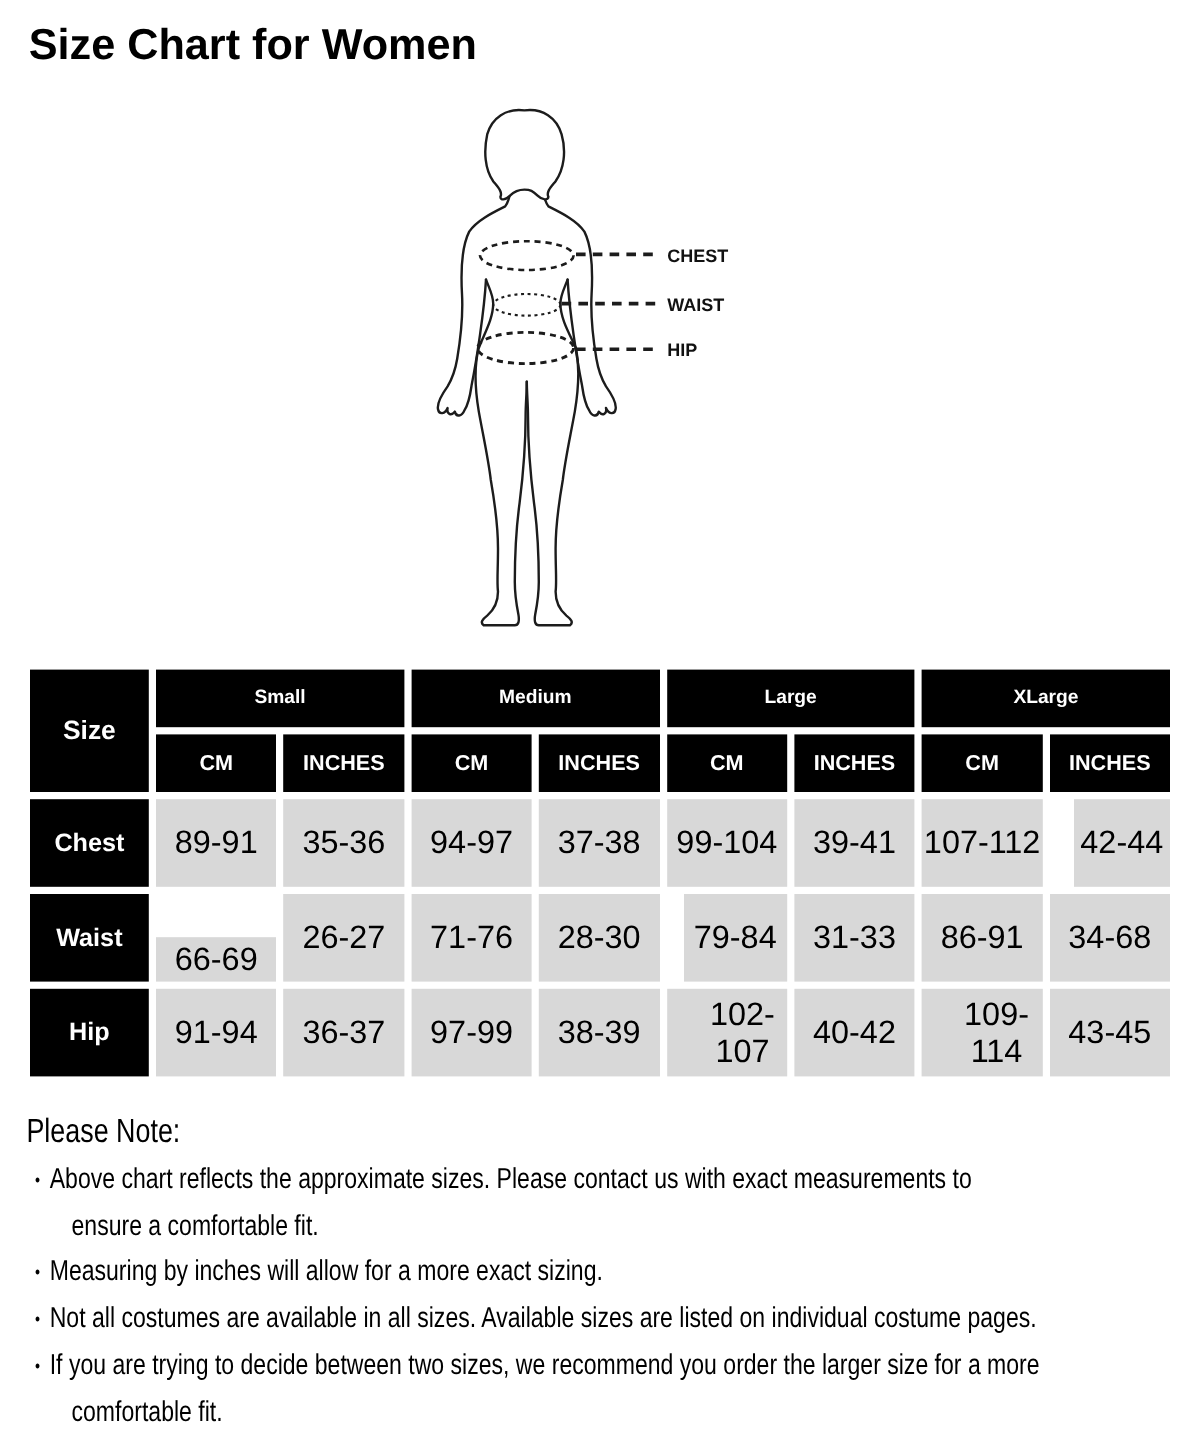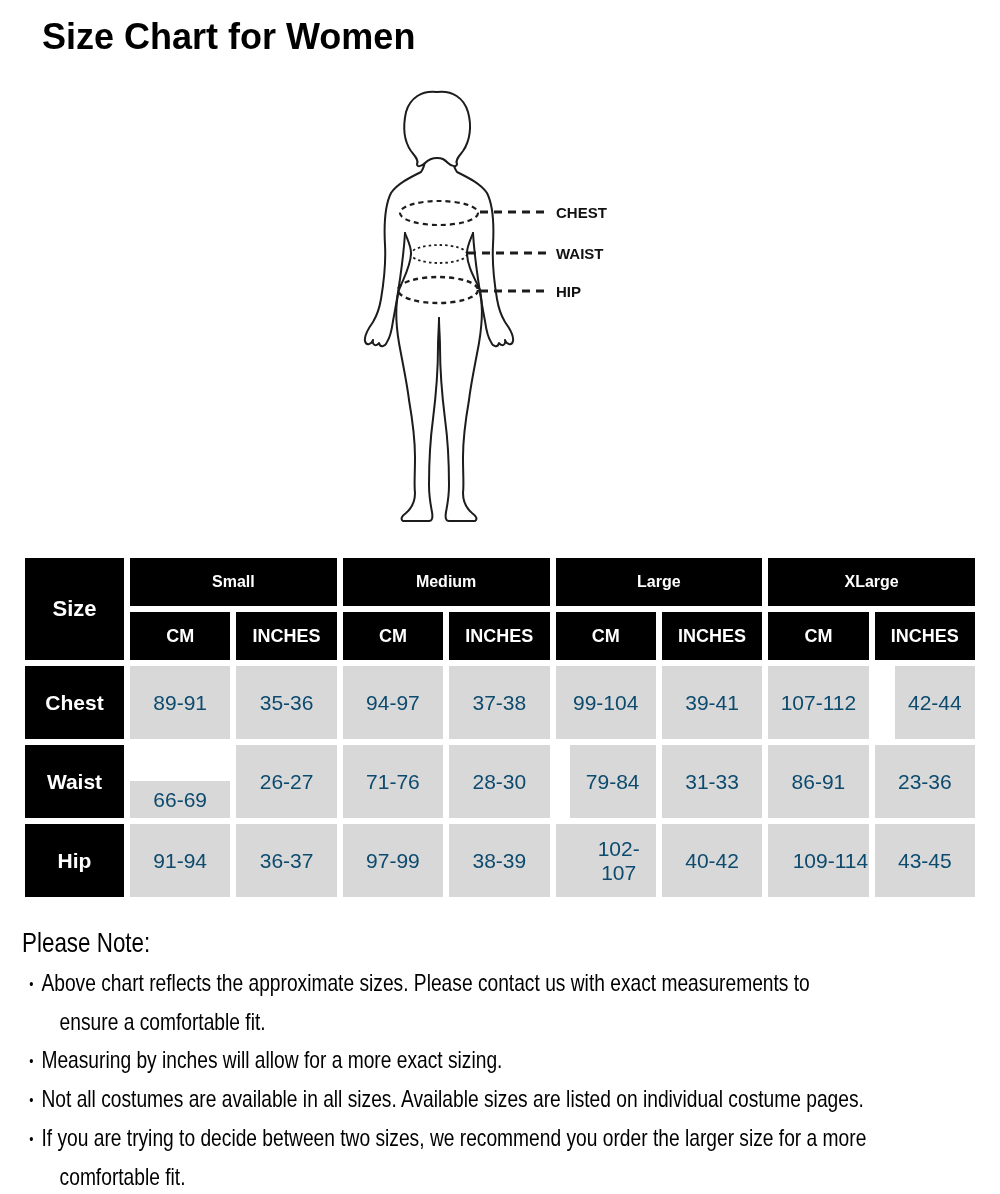--- a/index.html
+++ b/index.html
@@ -1,41 +1,41 @@
 <!DOCTYPE html>
 <html><head>
 <meta charset="utf-8">
 <style>
   html,body{margin:0;padding:0;}
   body{
     width:1000px;height:1194px;position:relative;background:#ffffff;
     font-family:"Liberation Sans",sans-serif;color:#000;overflow:hidden;
   }
   .page-title{
-    position:absolute;top:16px;left:42px;
+    position:absolute;top:16px;left:24px;
     font-size:36px;font-weight:bold;letter-spacing:0;color:#000;
   }
   .figure-wrap{position:absolute;top:85px;left:0;width:1000px;height:460px;}
   .figure-wrap svg{display:block;}
   svg .outline{fill:none;stroke:#1c1c1c;stroke-width:2;stroke-linecap:round;stroke-linejoin:round;}
   svg .head{fill:#ffffff;stroke:#1c1c1c;stroke-width:2;stroke-linejoin:round;}
   svg .meas-label{font-family:"Liberation Sans",sans-serif;font-size:15px;font-weight:bold;fill:#111;}
 
   .size-table{
     position:absolute;top:558px;left:25px;width:950px;
     display:grid;grid-template-columns:99px repeat(8,1fr);
     grid-template-rows:48px 48px 73px 73px 73px;gap:6px;
   }
   .cell{display:flex;align-items:center;justify-content:center;text-align:center;}
   .hcell{background:#000000;color:#ffffff;font-weight:bold;}
   .corner{grid-column:1;grid-row:1 / span 2;font-size:22px;}
   .group{font-size:16px;}
   .unit{font-size:18px;}
   .rowlabel{font-size:21px;}
-  .dcell{background:#d8d8d8;color:#0c4a6e;font-size:21px;}
+  .dcell{background:#d8d8d8;color:#000000;font-size:27px;}
 
   .notes{position:absolute;top:922px;left:22px;width:965px;}
   .notes-heading{
     font-size:28px;line-height:42px;white-space:nowrap;
     transform:scaleX(0.8);transform-origin:0 0;
   }
   .note-line{
     font-size:24px;line-height:38px;white-space:nowrap;
     transform:scaleX(0.8);transform-origin:0 0;
   }
@@ -119,21 +119,21 @@
   <div class="cell dcell" style="grid-column:9;grid-row:3;margin-left:20px;">42-44</div>
 
   <div class="cell hcell rowlabel" style="grid-column:1;grid-row:4;">Waist</div>
   <div class="cell dcell" style="grid-column:2;grid-row:4;margin-top:36px;">66-69</div>
   <div class="cell dcell" style="grid-column:3;grid-row:4;">26-27</div>
   <div class="cell dcell" style="grid-column:4;grid-row:4;">71-76</div>
   <div class="cell dcell" style="grid-column:5;grid-row:4;">28-30</div>
   <div class="cell dcell" style="grid-column:6;grid-row:4;margin-left:14px;">79-84</div>
   <div class="cell dcell" style="grid-column:7;grid-row:4;">31-33</div>
   <div class="cell dcell" style="grid-column:8;grid-row:4;">86-91</div>
-  <div class="cell dcell" style="grid-column:9;grid-row:4;">23-36</div>
+  <div class="cell dcell" style="grid-column:9;grid-row:4;">34-68</div>
 
   <div class="cell hcell rowlabel" style="grid-column:1;grid-row:5;">Hip</div>
   <div class="cell dcell" style="grid-column:2;grid-row:5;">91-94</div>
   <div class="cell dcell" style="grid-column:3;grid-row:5;">36-37</div>
   <div class="cell dcell" style="grid-column:4;grid-row:5;">97-99</div>
   <div class="cell dcell" style="grid-column:5;grid-row:5;">38-39</div>
   <div class="cell dcell" style="grid-column:6;grid-row:5;padding-left:26px;">102-107</div>
   <div class="cell dcell" style="grid-column:7;grid-row:5;">40-42</div>
   <div class="cell dcell" style="grid-column:8;grid-row:5;padding-left:24px;">109-114</div>
   <div class="cell dcell" style="grid-column:9;grid-row:5;">43-45</div>

